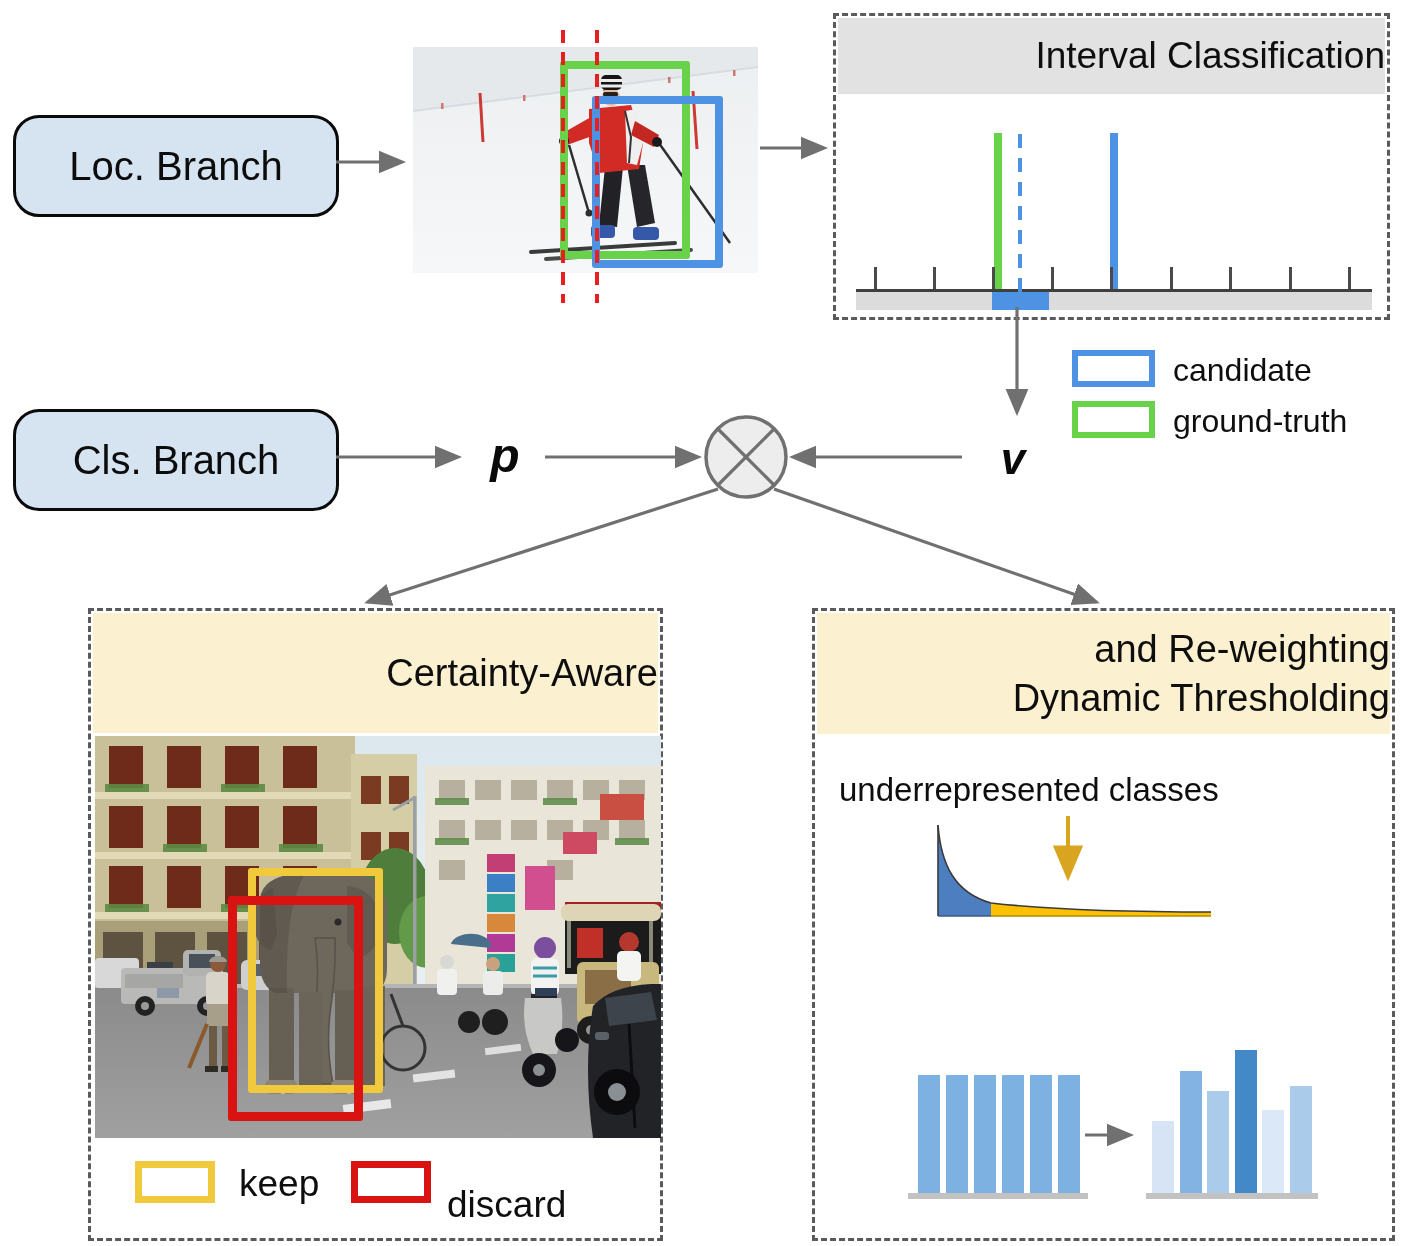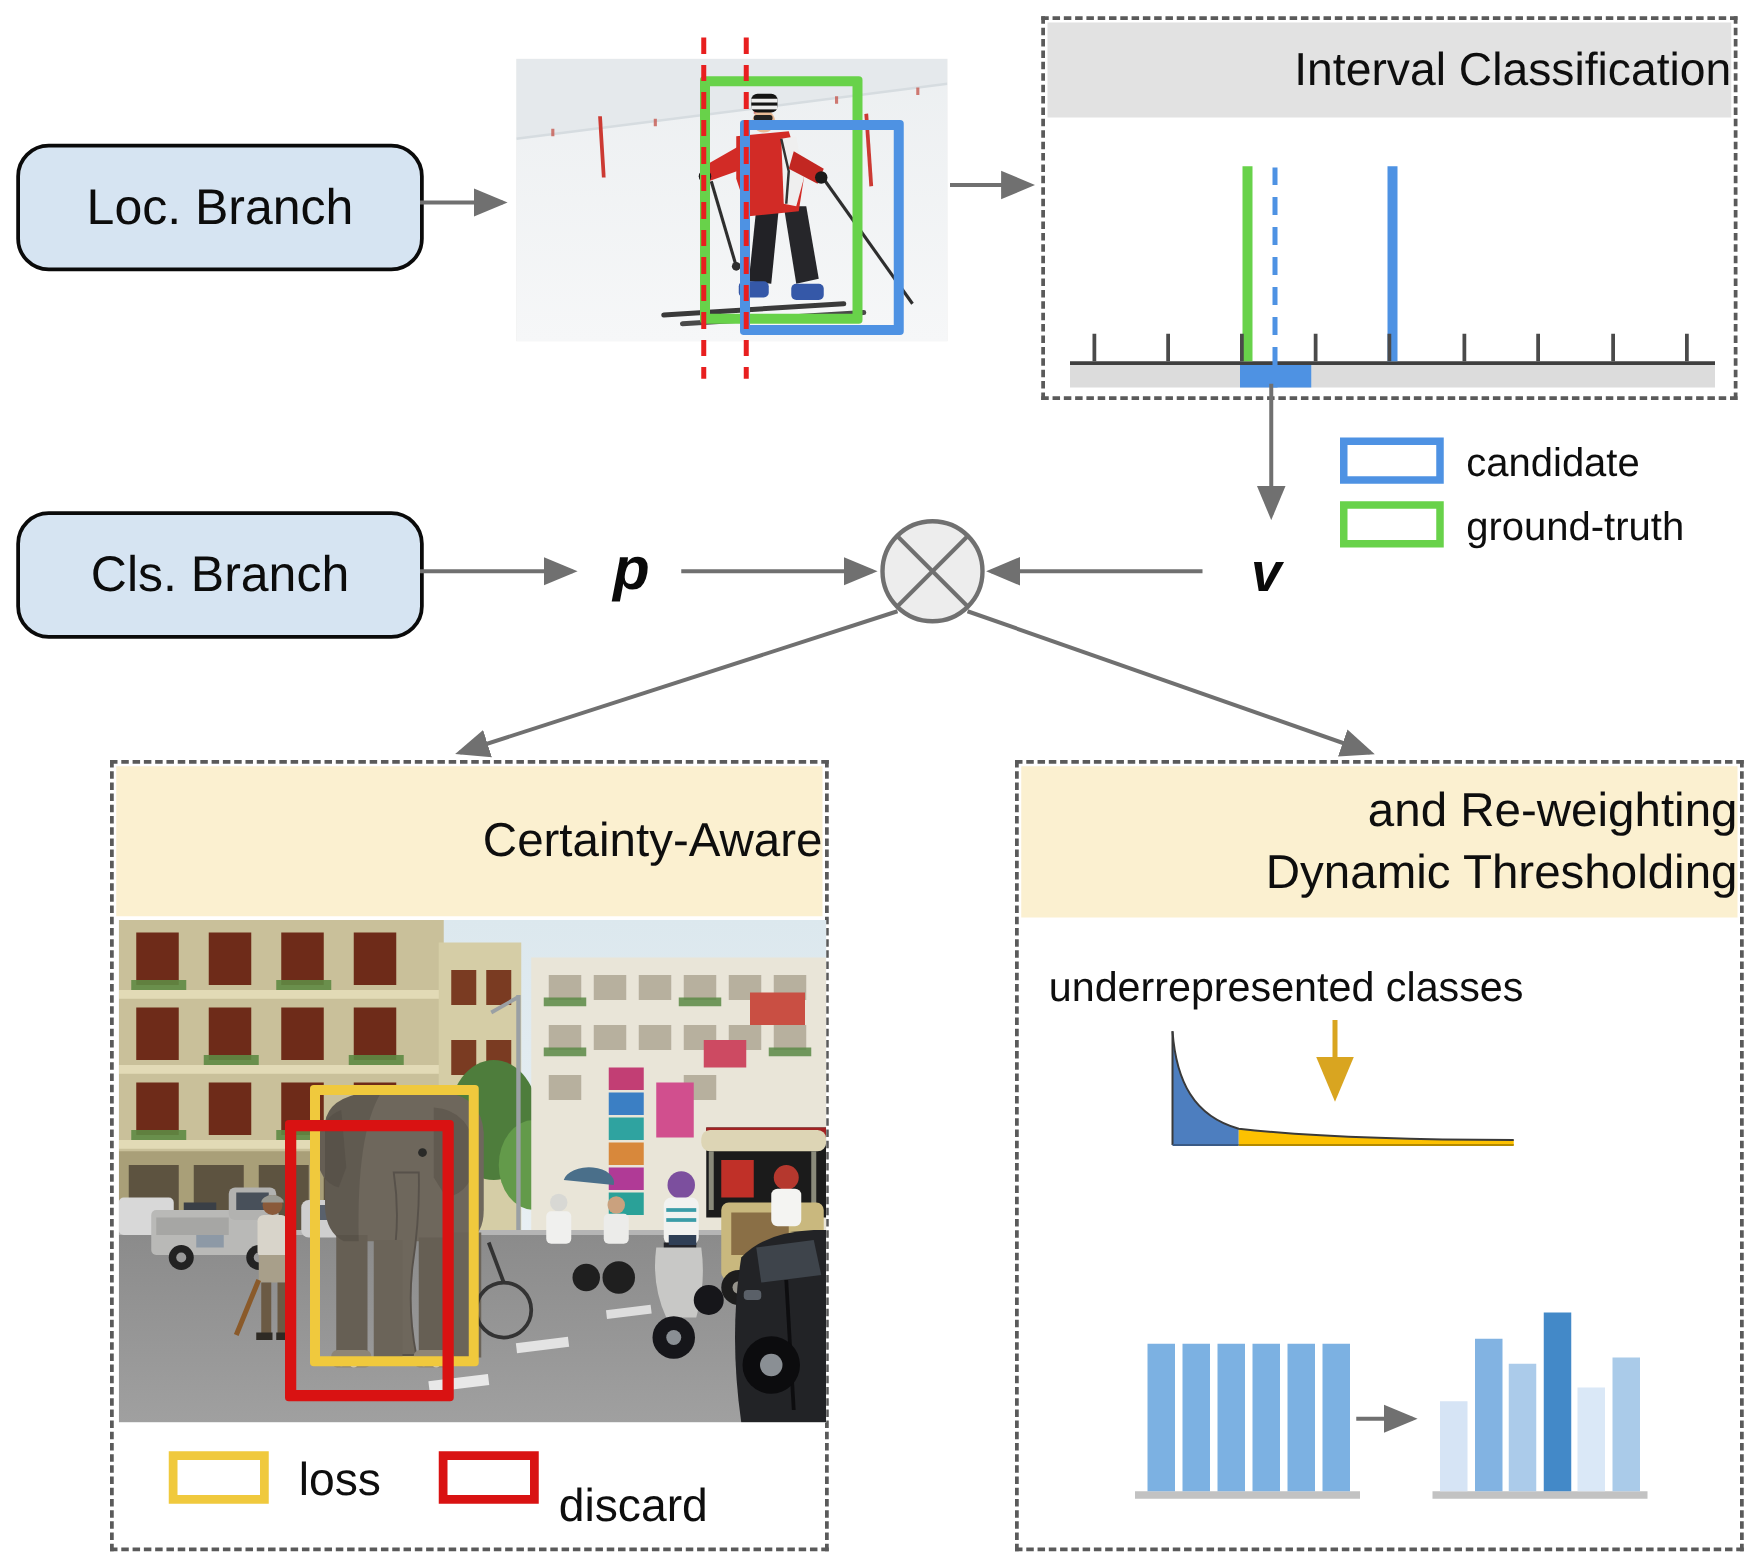--- a/index.html
+++ b/index.html
@@ -339,21 +339,21 @@
           <circle cx="522" cy="356" r="23" fill="#0c0c0e"></circle>
             <circle cx="522" cy="356" r="9" fill="#8a8f94"></circle>
           <rect x="500" y="296" width="14" height="8" rx="3" fill="#5a6068"></rect>
         </g>
       </svg>
       <div class="bbox" style="left:153px;top:132px;width:135px;height:225px;border:8px solid #f0c93d;"></div>
       <div class="bbox" style="left:133px;top:160px;width:135px;height:225px;border:9px solid #d91212;"></div>
     </div>
 
     <div class="legend-swatch" style="left:44px;top:550px;width:80px;height:42px;border:7px solid #f0c93d;"></div>
-    <div class="legend-label" style="left:148px;top:552px;font-size:37px;">loss</div>
+    <div class="legend-label" style="left:148px;top:552px;font-size:37px;">keep</div>
     <div class="legend-swatch" style="left:260px;top:550px;width:80px;height:42px;border:7px solid #d91212;"></div>
     <div class="legend-label" style="left:356px;top:552px;font-size:37px;margin-top:21px;">discard</div>
   </div>
 
   <div class="panel" style="left:812px;top:608px;width:583px;height:633px;">
     <div class="panel-header" style="height: 121px; font-size: 38px; background-color: rgb(251, 240, 208);">
       <span>and Re-weighting</span>
       <span>Dynamic Thresholding</span>
     </div>
 

